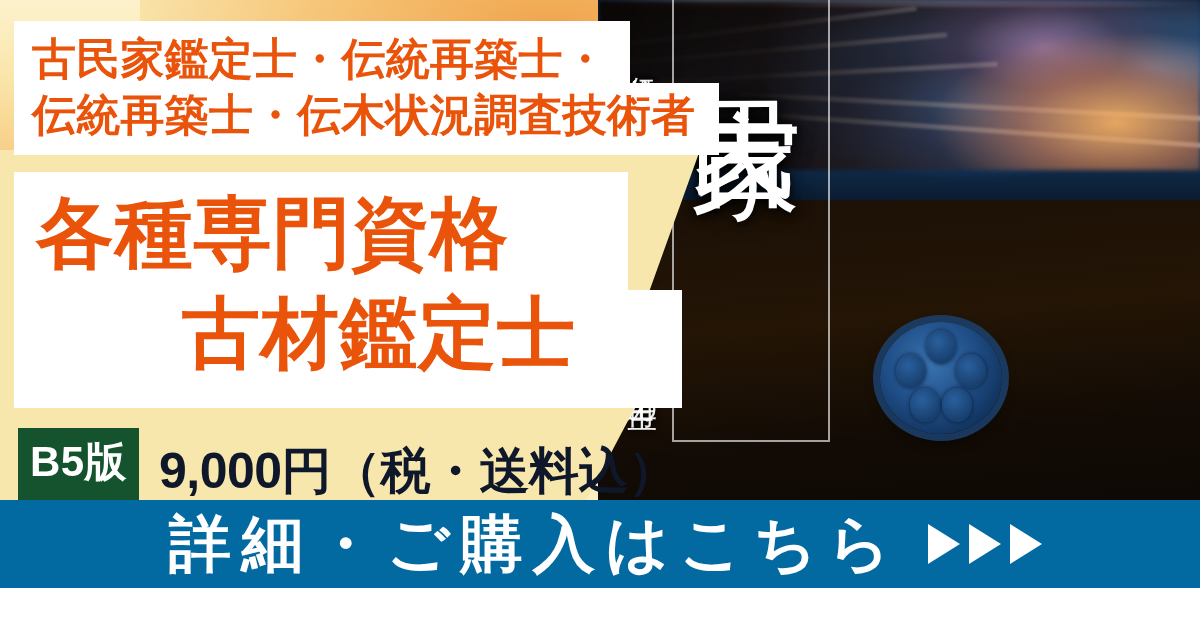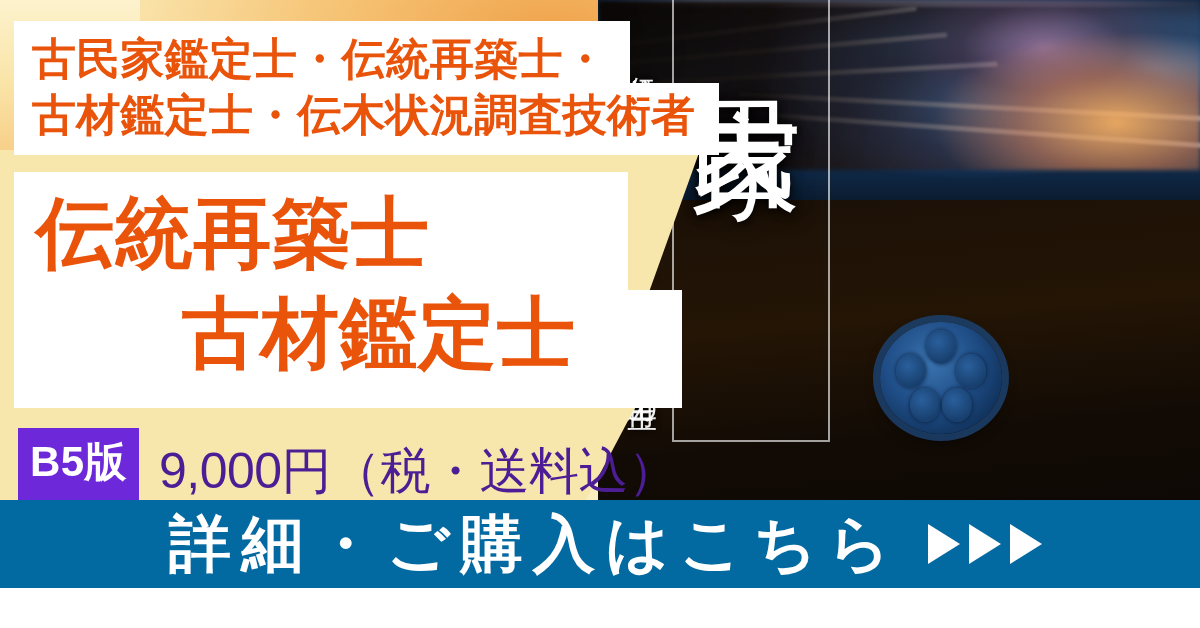--- a/index.html
+++ b/index.html
@@ -243,33 +243,33 @@
 
   
   .price-row {
     position: absolute;
     left: 18px; top: 428px;
     display: flex;
     align-items: center;
     gap: 20px;
   }
   .price-badge {
-    background: #6d28d9;
+    background: #14532d;
     color: #ffffff;
     font-weight: 700;
     font-size: 42px;
     line-height: 1;
     padding: 13px 12px 31px 12px;
     letter-spacing: 0.01em;
     white-space: nowrap;
   }
   .price-text {
-    color: #4c1d95;
+    color: #0f172a;
     font-size: 50px;
-    font-weight: 400;
+    font-weight: 700;
     line-height: 1;
     white-space: nowrap;
     letter-spacing: -0.01em;
   }
 
   
   .cta-bar {
     position: absolute;
     left: 0; bottom: 0;
     width: 1200px; height: 88px;
@@ -345,25 +345,25 @@
     <div class="cover-title">古民家</div>
     <div class="cover-sub-a">伝統構法</div>
     <div class="cover-sub-b">古民家活用のための調査と再生の</div>
   </div>
 
   <div class="cream-wedge"></div>
   <div class="cream-band"></div>
 
   <div class="panel-top">
     <div class="top-line top-line-1">古民家鑑定士・伝統再築士・</div>
-    <div class="top-line top-line-2">古材鑑定士・伝木状況調査技術者</div>
+    <div class="top-line top-line-2">伝統再築士・伝木状況調査技術者</div>
   </div>
 
   <div class="panel-main">
-    <div class="head-line head-line-1">伝統再築士</div>
+    <div class="head-line head-line-1">各種専門資格</div>
     <div class="head-line head-line-2">古材鑑定士</div>
   </div>
 
   <div class="price-row">
     <div class="price-badge">B5版</div>
     <div class="price-text">9,000円（税・送料込）</div>
   </div>
 
   <div class="cta-bar">
     <div class="cta-text">詳細・ご購入はこちら</div>

